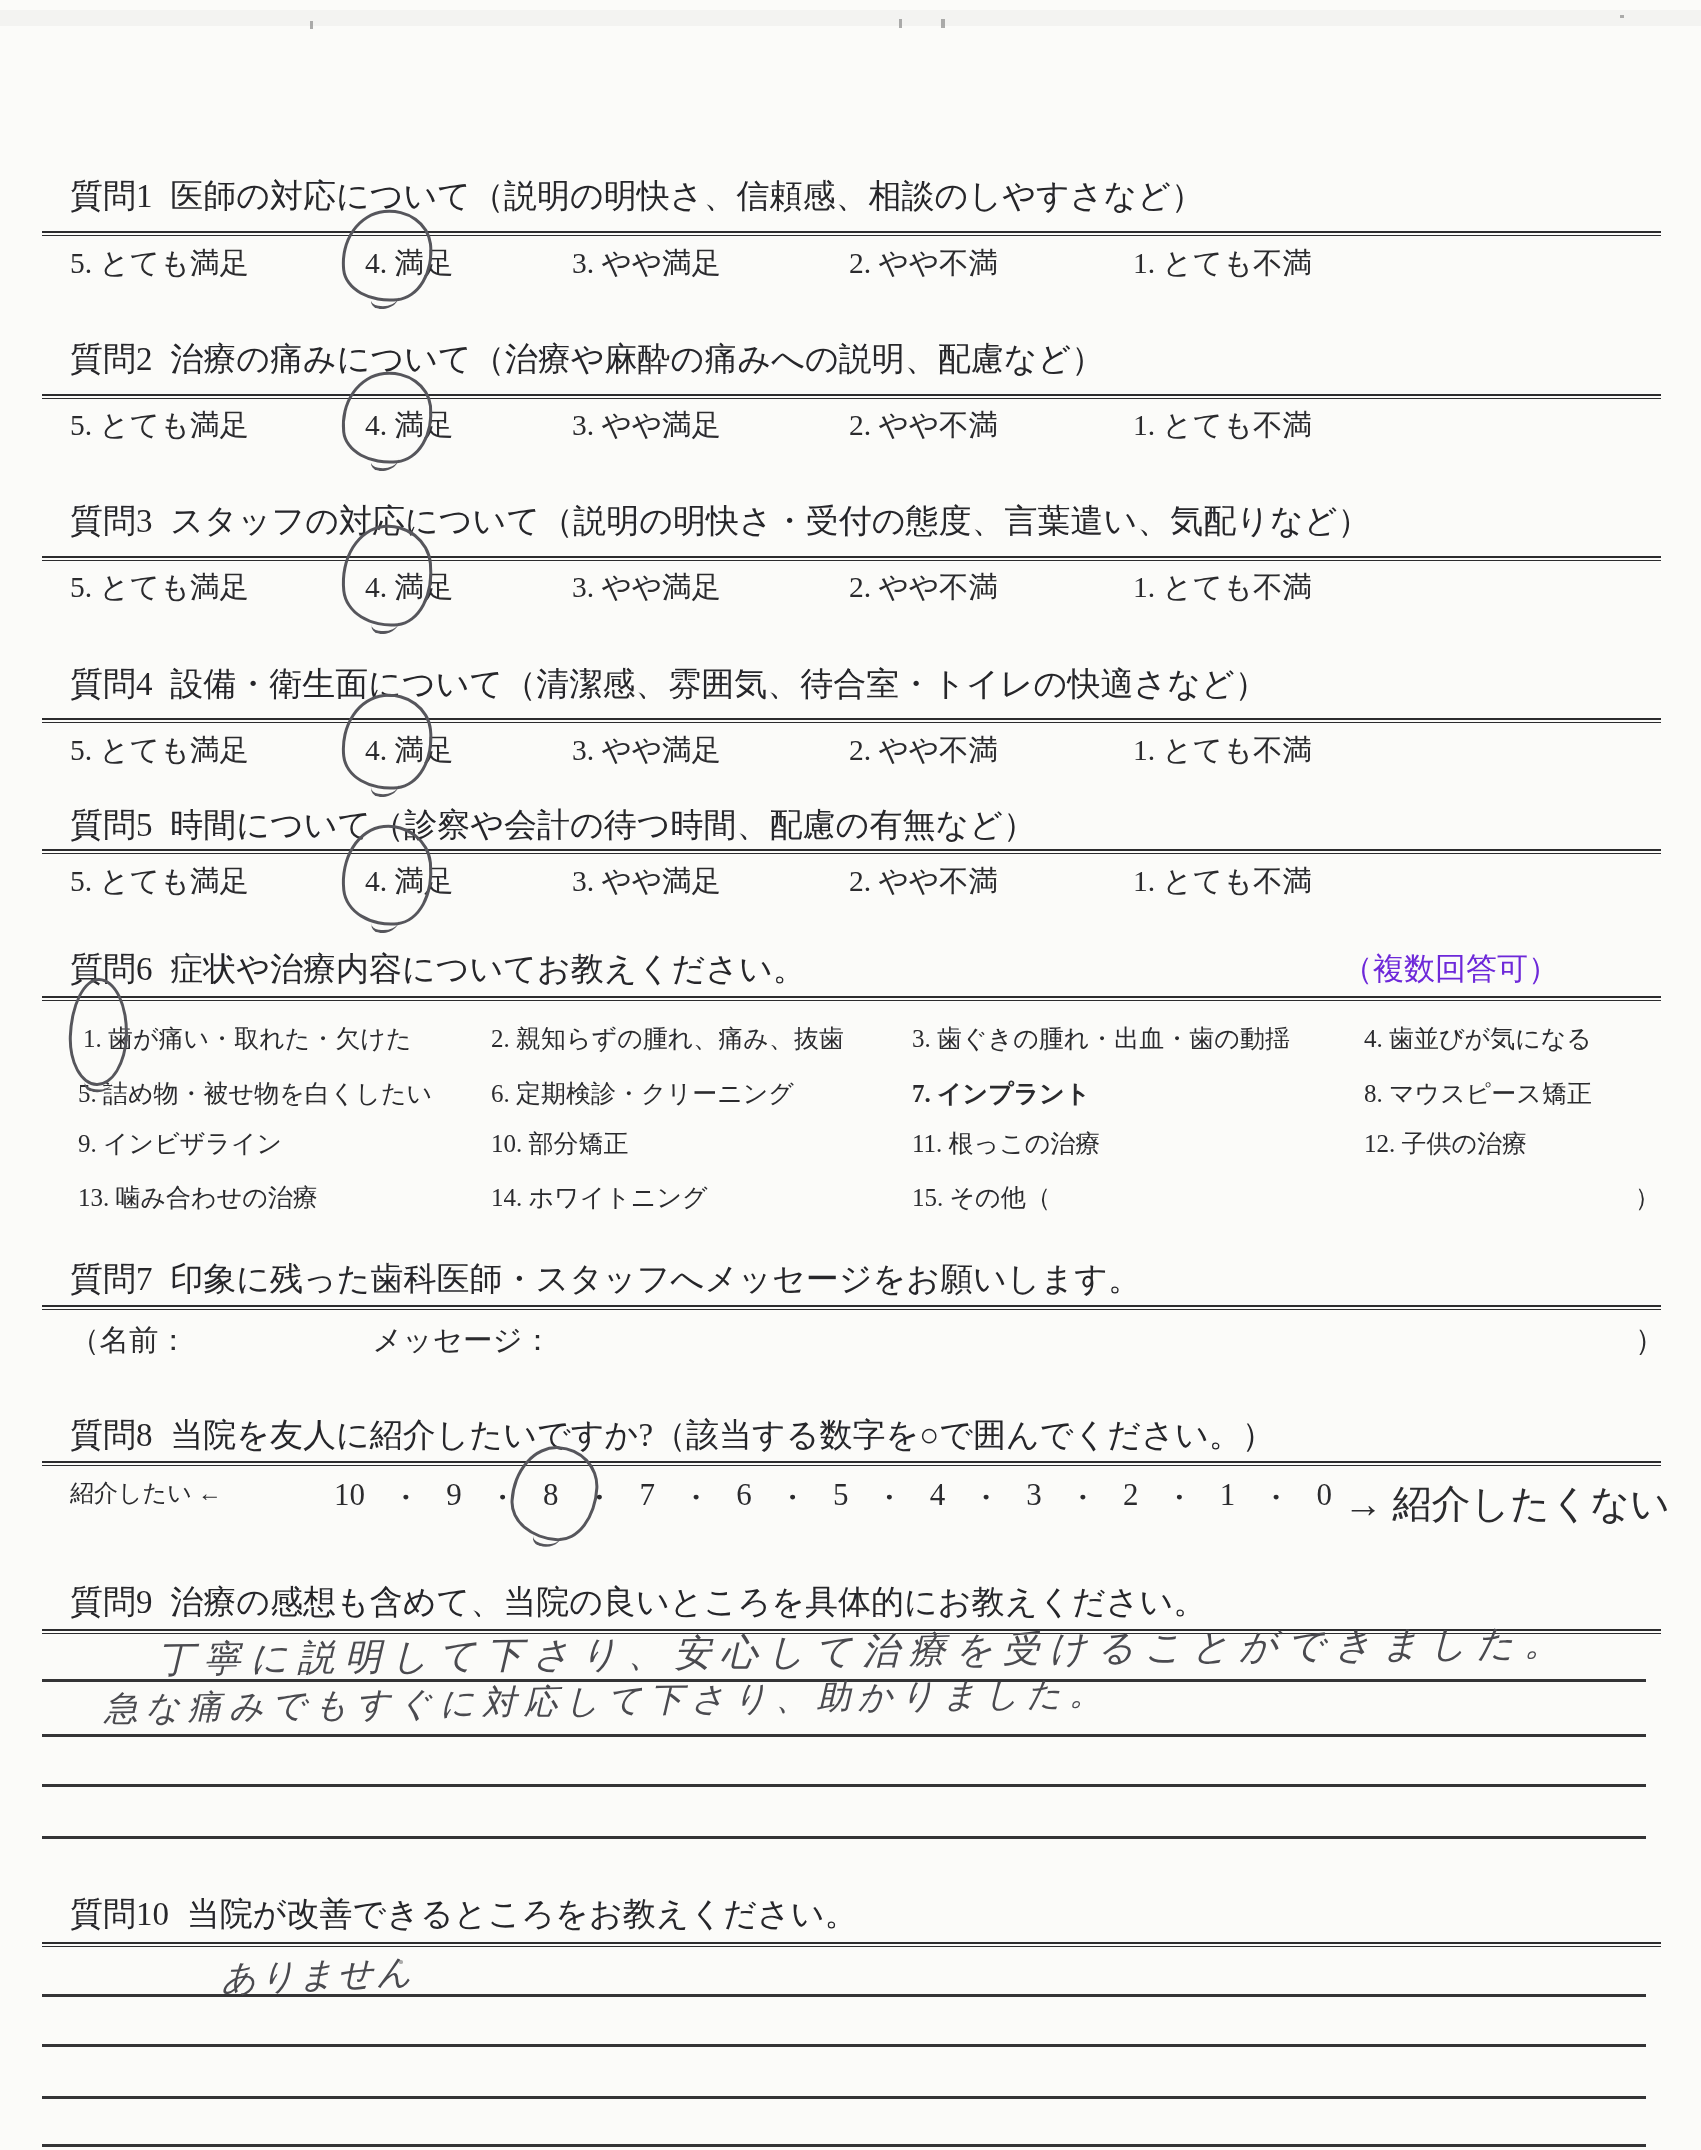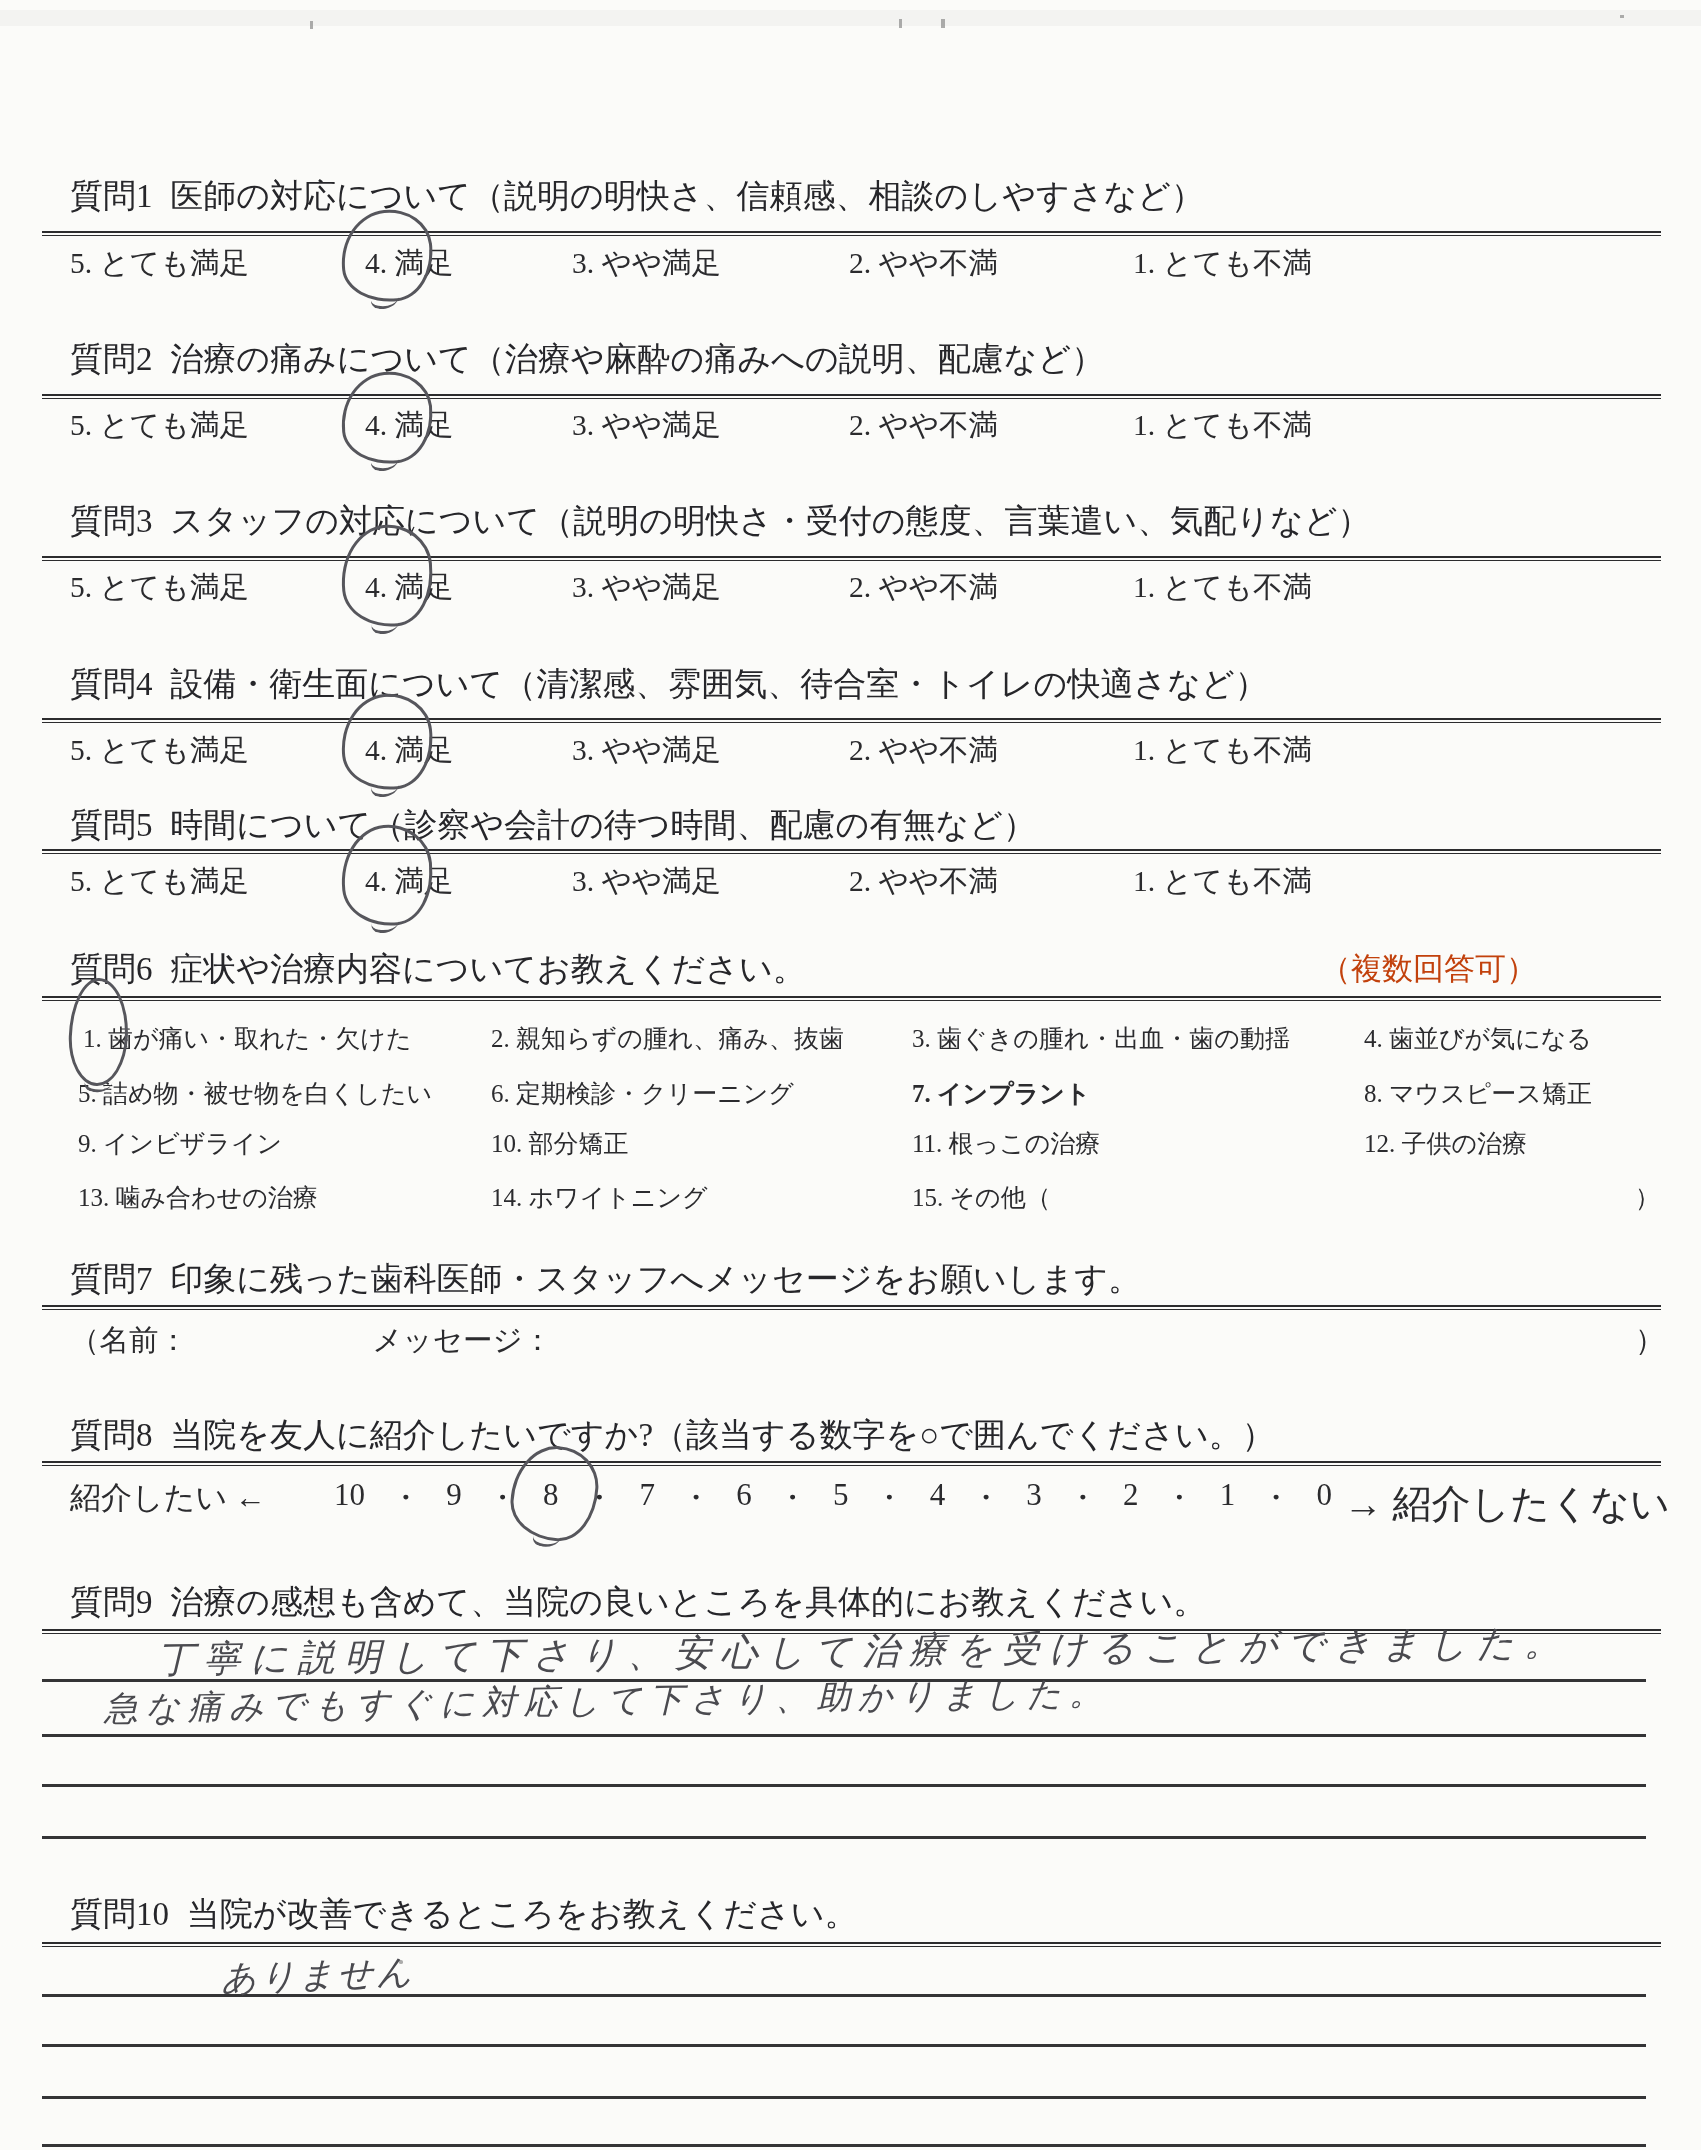--- a/index.html
+++ b/index.html
@@ -14,21 +14,21 @@
   }
   .scan-band{position:absolute;left:0;top:10.3px;width:100%;height:16px;background:#ededeb;opacity:.55;}
   .speck{position:absolute;background:#8a8a8a;opacity:.7;}
 
   .doc-title{
     position:absolute;left:46px;top:68px;
     font-size:43px;font-weight:700;letter-spacing:3px;white-space:nowrap;color:#1f1f22;
   }
   .q-row{position:absolute;left:70px;font-size:33px;white-space:nowrap;color:#26262a;}
   .q-label{margin-right:17.7px;}
-  .q-note{position:absolute;font-size:31px;white-space:nowrap;color:#c2410c;}
+  .q-note{position:absolute;font-size:31px;white-space:nowrap;color:#6d28d9;margin-left:22px;}
 
   .rule-d{
     position:absolute;left:42px;width:1619px;height:2.2px;
     border-top:2.2px solid #2c2c2e;border-bottom:1.5px solid #2c2c2e;
   }
   .rule-s{
     position:absolute;left:42px;width:1604px;height:0;
     border-top:3px solid #343436;
   }
 
@@ -47,21 +47,21 @@
   .circ::after{
     content:"";position:absolute;left:26%;bottom:-9.6px;width:26.6px;height:11.8px;
     border-bottom:3px solid #56565c;border-radius:0 0 70% 30%/0 0 100% 55%;
     transform:rotate(14deg);
   }
   .circ-tall{transform:rotate(2deg);border-radius:48% 52% 50% 50%/55% 53% 47% 45%;}
 
   .q7-line{position:absolute;left:70px;width:1587px;font-size:29.5px;white-space:nowrap;color:#2b2b2e;}
   .q7-close{position:absolute;left:1565px;}
 
-  .scale-left{position:absolute;left:70px;font-size:31px;white-space:nowrap;color:#2b2b2e;}
+  .scale-left{position:absolute;left:70px;font-size:24px;white-space:nowrap;color:#2b2b2e;}
   .scale-right{position:absolute;right:31px;font-size:39px;white-space:nowrap;color:#2b2b2e;}
   .scale-track{
     position:absolute;left:334px;width:998px;
     display:flex;justify-content:space-between;align-items:flex-start;
     font-size:31px;color:#2b2b2e;
   }
   .scale-token{position:relative;white-space:nowrap;}
 
   .hw{
     position:absolute;white-space:nowrap;color:#4a4a4f;

